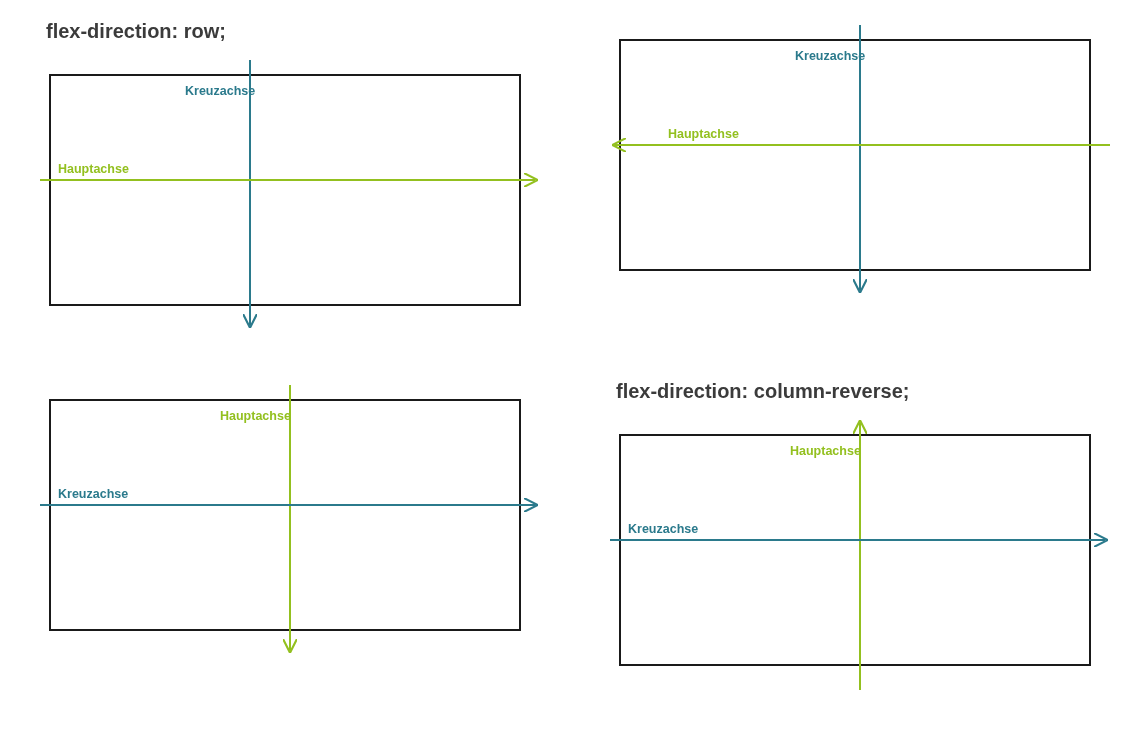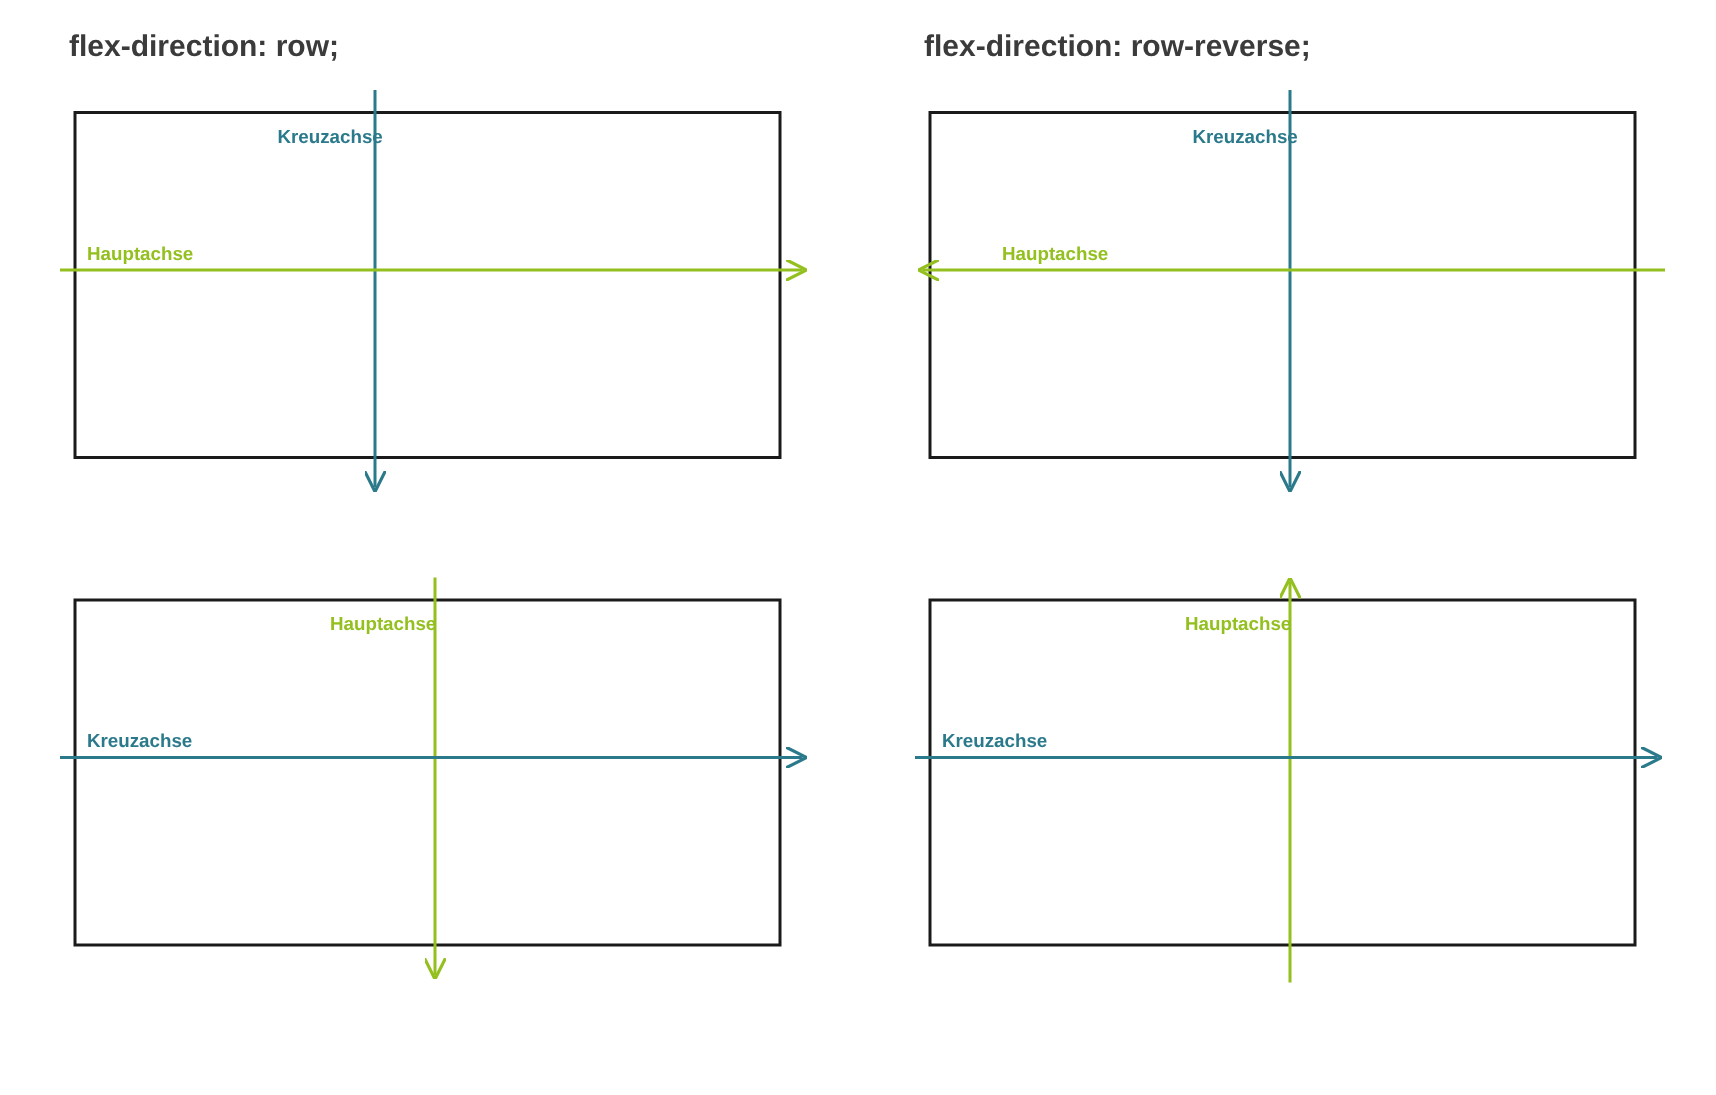--- a/index.html
+++ b/index.html
@@ -54,21 +54,20 @@
 
       <line x1="210" y1="5" x2="210" y2="270" stroke="#2b7a8c" stroke-width="2" marker-end="url(#arrCross1)"></line>
       <text x="145" y="40" class="axis-label" fill="#2b7a8c">Kreuzachse</text>
 
       <line x1="0" y1="125" x2="495" y2="125" stroke="#93c01f" stroke-width="2" marker-end="url(#arrMain1)"></line>
       <text x="18" y="118" class="axis-label" fill="#93c01f">Hauptachse</text>
     </svg>
   </div>
 
   <div class="panel">
-    <h3 class="panel-title">flex-direction: row-reverse;</h3>
     <svg width="500" height="280" viewBox="0 0 500 280">
       <defs>
         <marker id="arrMain2" viewBox="0 0 10 10" refX="8" refY="5" markerWidth="7" markerHeight="7" orient="auto">
           <path d="M0,0 L10,5 L0,10" fill="none" stroke="#93c01f" stroke-width="1.5"></path>
         </marker>
         <marker id="arrCross2" viewBox="0 0 10 10" refX="8" refY="5" markerWidth="7" markerHeight="7" orient="auto">
           <path d="M0,0 L10,5 L0,10" fill="none" stroke="#2b7a8c" stroke-width="1.5"></path>
         </marker>
       </defs>
       <rect x="10" y="20" width="470" height="230" fill="none" stroke="#1a1a1a" stroke-width="2"></rect>
@@ -95,20 +94,21 @@
 
       <line x1="250" y1="5" x2="250" y2="270" stroke="#93c01f" stroke-width="2" marker-end="url(#arrMain3)"></line>
       <text x="180" y="40" class="axis-label" fill="#93c01f">Hauptachse</text>
 
       <line x1="0" y1="125" x2="495" y2="125" stroke="#2b7a8c" stroke-width="2" marker-end="url(#arrCross3)"></line>
       <text x="18" y="118" class="axis-label" fill="#2b7a8c">Kreuzachse</text>
     </svg>
   </div>
 
   <div class="panel">
+    <h3 class="panel-title">flex-direction: column-reverse;</h3>
     <svg width="500" height="280" viewBox="0 0 500 280">
       <defs>
         <marker id="arrMain4" viewBox="0 0 10 10" refX="8" refY="5" markerWidth="7" markerHeight="7" orient="auto">
           <path d="M0,0 L10,5 L0,10" fill="none" stroke="#93c01f" stroke-width="1.5"></path>
         </marker>
         <marker id="arrCross4" viewBox="0 0 10 10" refX="8" refY="5" markerWidth="7" markerHeight="7" orient="auto">
           <path d="M0,0 L10,5 L0,10" fill="none" stroke="#2b7a8c" stroke-width="1.5"></path>
         </marker>
       </defs>
       <rect x="10" y="20" width="470" height="230" fill="none" stroke="#1a1a1a" stroke-width="2"></rect>

